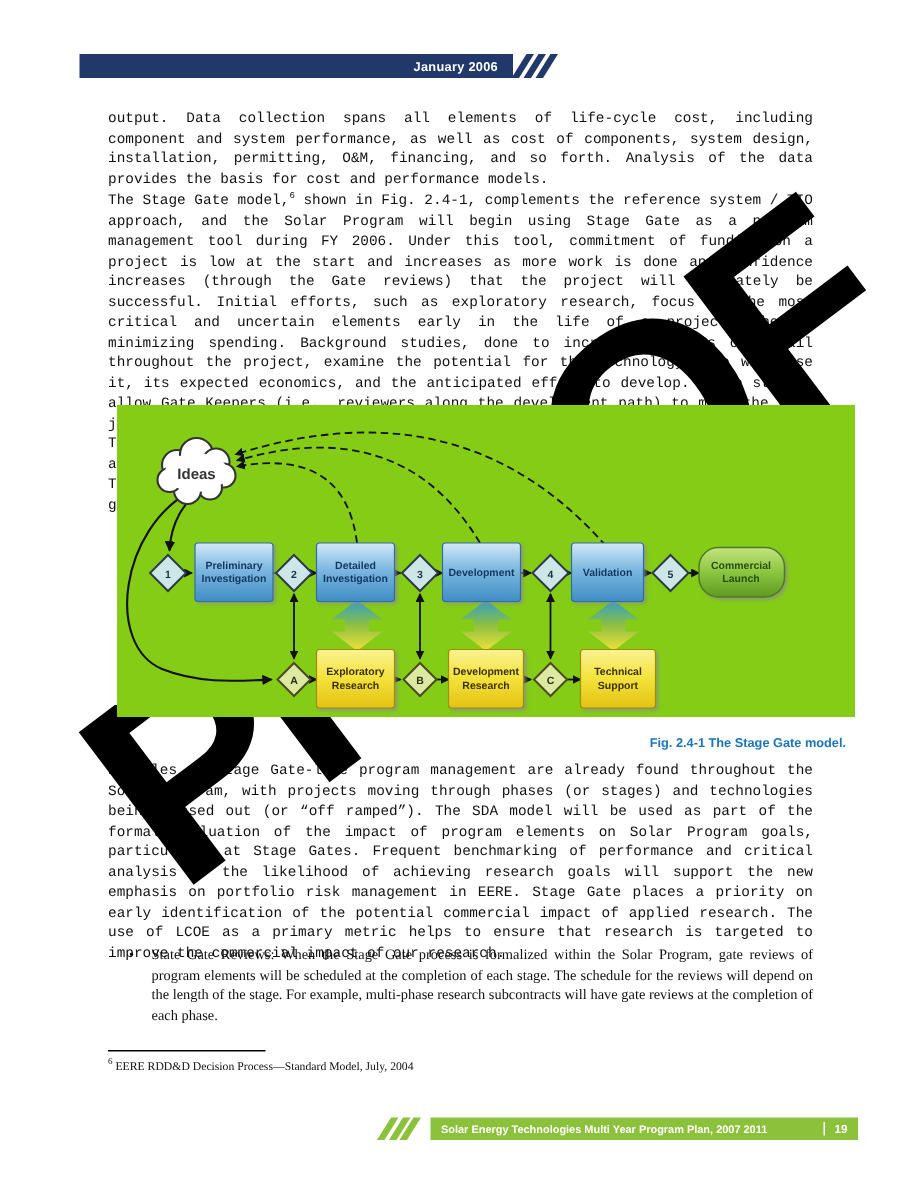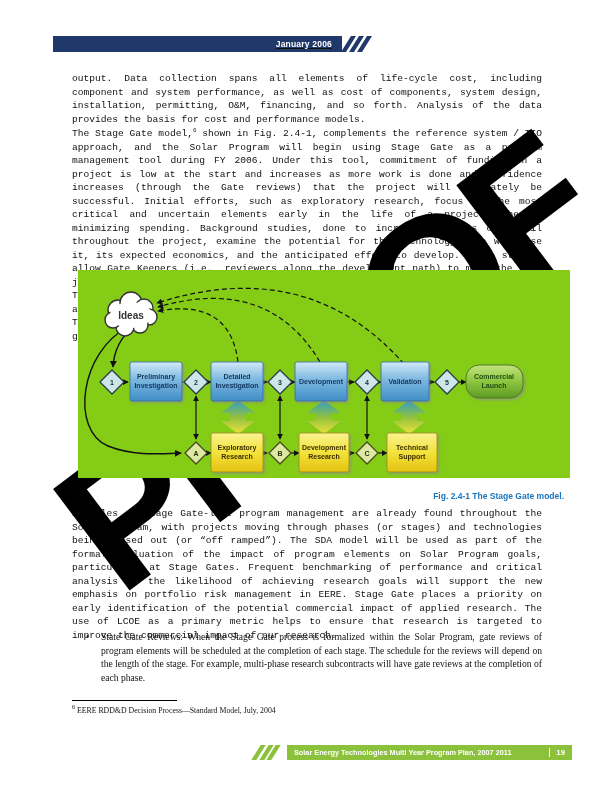--- a/index.html
+++ b/index.html
@@ -1,20 +1,20 @@
 <!DOCTYPE html>
 <html><head>
 <meta charset="utf-8">
 <style>
   html,body{margin:0;padding:0;background:#e8e8e8;}
   .page{position:relative;width:612px;height:792px;background:#ffffff;overflow:hidden;
         font-family:"Liberation Serif",serif;color:#111;}
   
   .header-bar{position:absolute;left:53px;top:36px;width:289px;height:16px;background:#20386a;
-              display:flex;align-items:center;justify-content:flex-end;padding-right:10px;box-sizing:border-box;text-decoration:underline;}
+              display:flex;align-items:center;justify-content:flex-end;padding-right:10px;box-sizing:border-box;}
   .header-bar span{color:#fff;font-family:"Liberation Sans",sans-serif;font-weight:bold;font-size:8.5px;letter-spacing:.2px;}
   .hslash{position:absolute;top:36px;width:4.5px;height:16px;background:#20386a;transform:skewX(-32deg);}
   
   .para{position:absolute;left:72px;width:470px;font-size:9.6px;line-height:13.5px;text-align:justify;font-family:Liberation Mono, monospace;}
   sup{font-size:6px;line-height:0;}
   .bullet-row{position:absolute;left:86px;width:456px;display:flex;font-size:9.6px;line-height:13.5px;}
   .bullet-marker{width:15px;flex:0 0 15px;}
   .bullet-text{flex:1;text-align:justify;}
   
   .wm-clip{position:absolute;inset:0;z-index:2;pointer-events:none;

